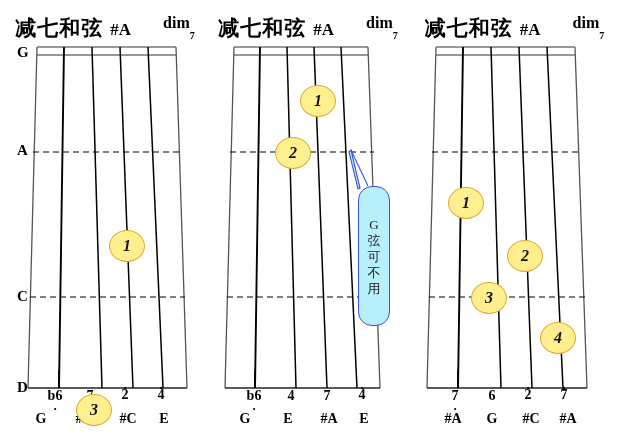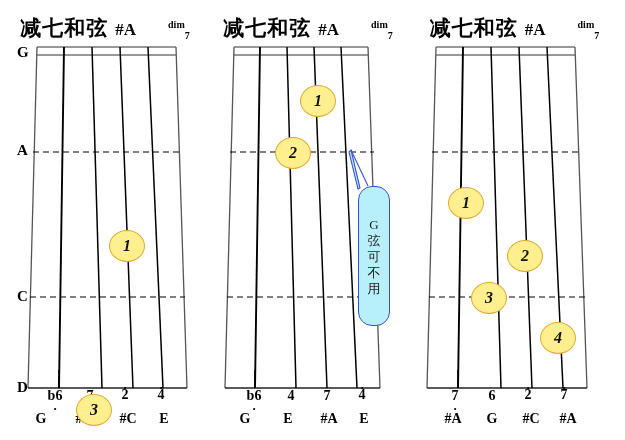--- a/index.html
+++ b/index.html
@@ -30,21 +30,21 @@
     text-align:center;
     white-space:nowrap;
     font-family:"Liberation Serif", serif;
     font-size:17px;
     font-weight:bold;
     color:#000;
     z-index:30;
   }
   .title .cn{font-size:21px;letter-spacing:1px;}
   .title .root{font-size:17px;padding-left:7px;}
-  .title sup{font-size:10px;vertical-align:super;font-weight:bold;margin-left:32px;}
+  .title sup{font-size:16px;vertical-align:super;font-weight:bold;margin-left:32px;}
   .title sub{font-size:10px;vertical-align:sub;font-weight:bold;}
 
   .svgwrap{position:absolute;left:0;top:0;}
 
   .sidelabel{
     position:absolute;
     font-family:"Liberation Serif", serif;
     font-size:15px;
     font-weight:bold;
     color:#000;

